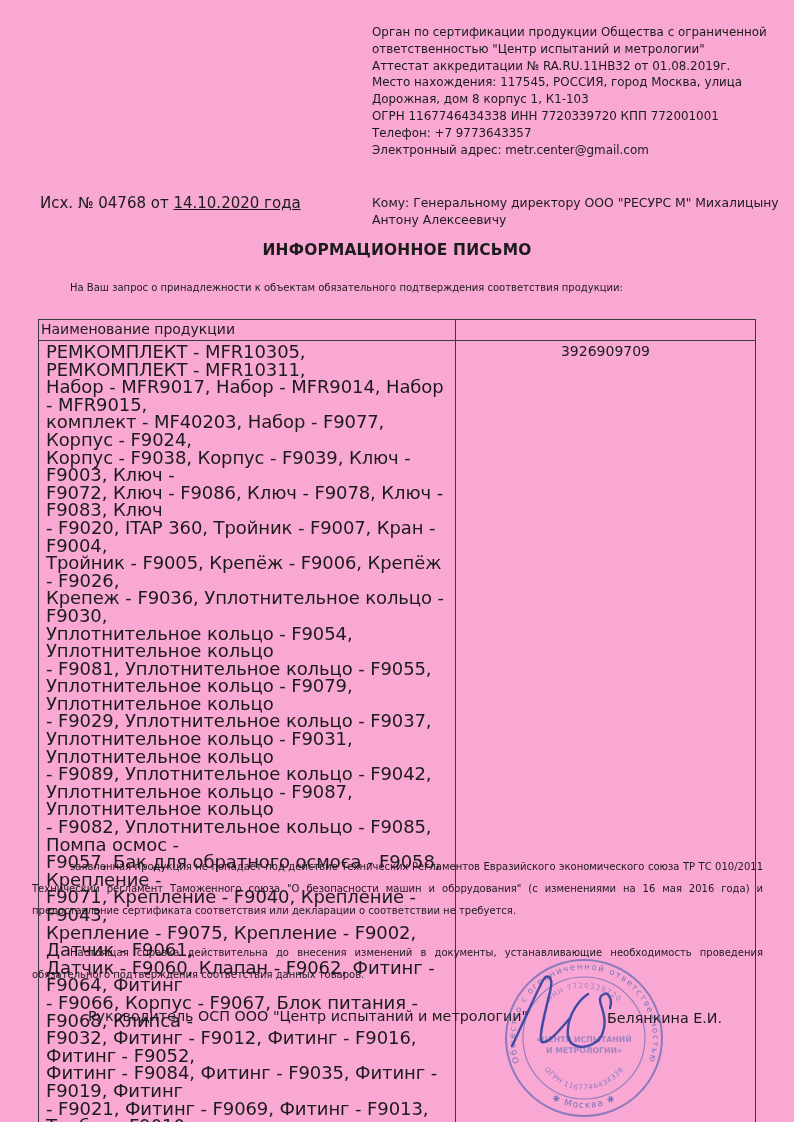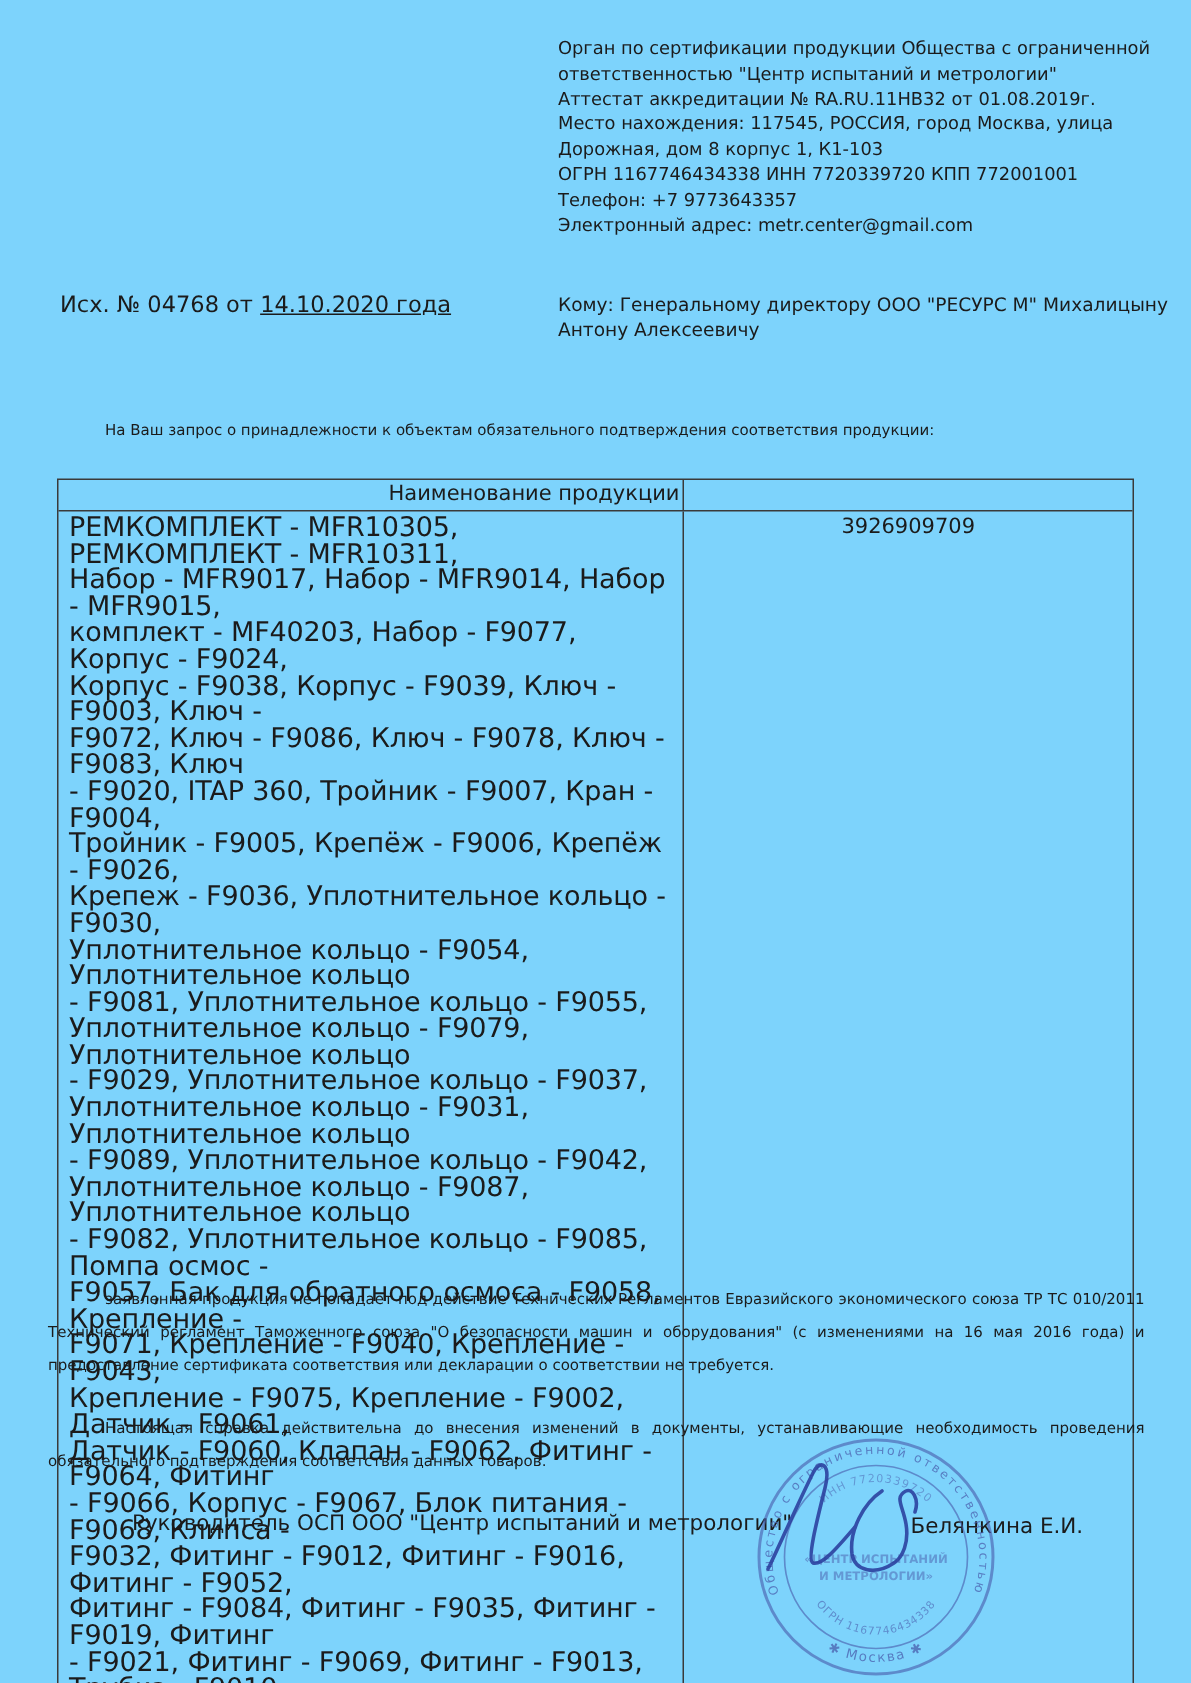--- a/index.html
+++ b/index.html
@@ -1,19 +1,19 @@
 <!DOCTYPE html>
 <html><head>
 <meta charset="utf-8">
 <style>
   html,body{margin:0;padding:0;background:#e8e8e8;}
   .page{
     position:relative;
     width:794px;height:1122px;
-    background:#7dd3fc;
+    background:#f9a8d4;
     font-family:"DejaVu Sans","Liberation Sans",sans-serif;
     color:#1b1b1b;
     overflow:hidden;
     margin:0 auto;
   }
   .org-header{
     position:absolute;left:372px;top:24px;width:412px;
     font-size:11.9px;line-height:16.8px;white-space:pre-line;
   }
   .ref-line{
@@ -39,21 +39,21 @@
   .following-line{
     position:absolute;left:32px;top:820px;width:731px;
     text-indent:58px;font-size:14.6px;
   }
   .doc-table{
     position:absolute;left:38px;top:319px;width:718px;
     border:1px solid #3a3a3a;box-sizing:border-box;
     font-size:14px;
   }
   .t-head{display:flex;border-bottom:1px solid #3a3a3a;}
-  .t-head .cell{padding:1px 2px 3px;text-align:right;}
+  .t-head .cell{padding:1px 2px 3px;text-align:left;}
   .t-body{display:flex;}
   .col-name{width:417px;border-right:1px solid #3a3a3a;box-sizing:border-box;}
   .col-code{flex:1;text-align:center;}
   .products-cell{
     padding:2px 4px 4px 7px;
     white-space:pre-line;
     font-size:18px;line-height:17.6px;
     letter-spacing:-0.1px;
   }
   .code-cell{padding-top:2px;font-size:14px;text-align:center;}
@@ -76,20 +76,21 @@
 Телефон: +7 9773643357
 Электронный адрес: metr.center@gmail.com</div>
 
   <div class="ref-line">
     <span>Исх. № 04768 от </span><span class="ref-date">14.10.2020 года</span>
   </div>
 
   <div class="addressee">Кому: Генеральному директору ООО "РЕСУРС М" Михалицыну
 Антону Алексеевичу</div>
 
+  <div class="doc-title">ИНФОРМАЦИОННОЕ ПИСЬМО</div>
 
   <div class="para para-intro">На Ваш запрос о принадлежности к объектам обязательного подтверждения соответствия продукции:</div>
 
   <div class="doc-table">
     <div class="t-head">
       <div class="cell col-name">Наименование продукции</div>
     </div>
     <div class="t-body">
       <div class="col-name products-cell">РЕМКОМПЛЕКТ - MFR10305, РЕМКОМПЛЕКТ - MFR10311,
 Набор - MFR9017, Набор - MFR9014, Набор - MFR9015,

